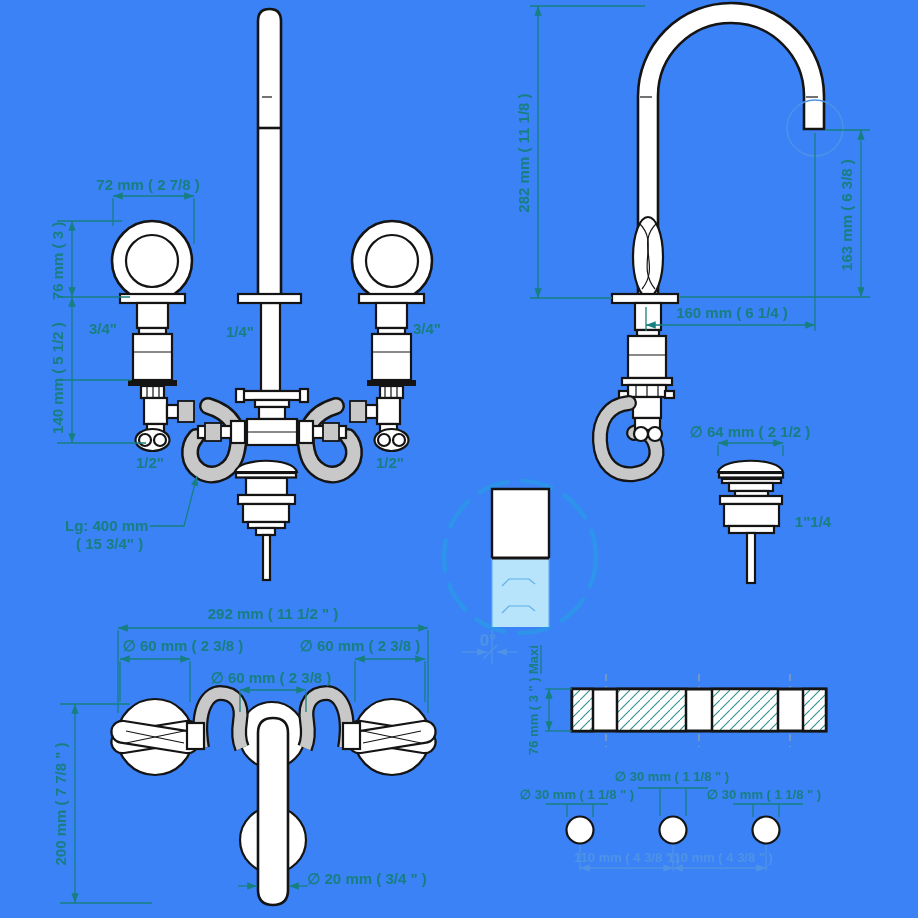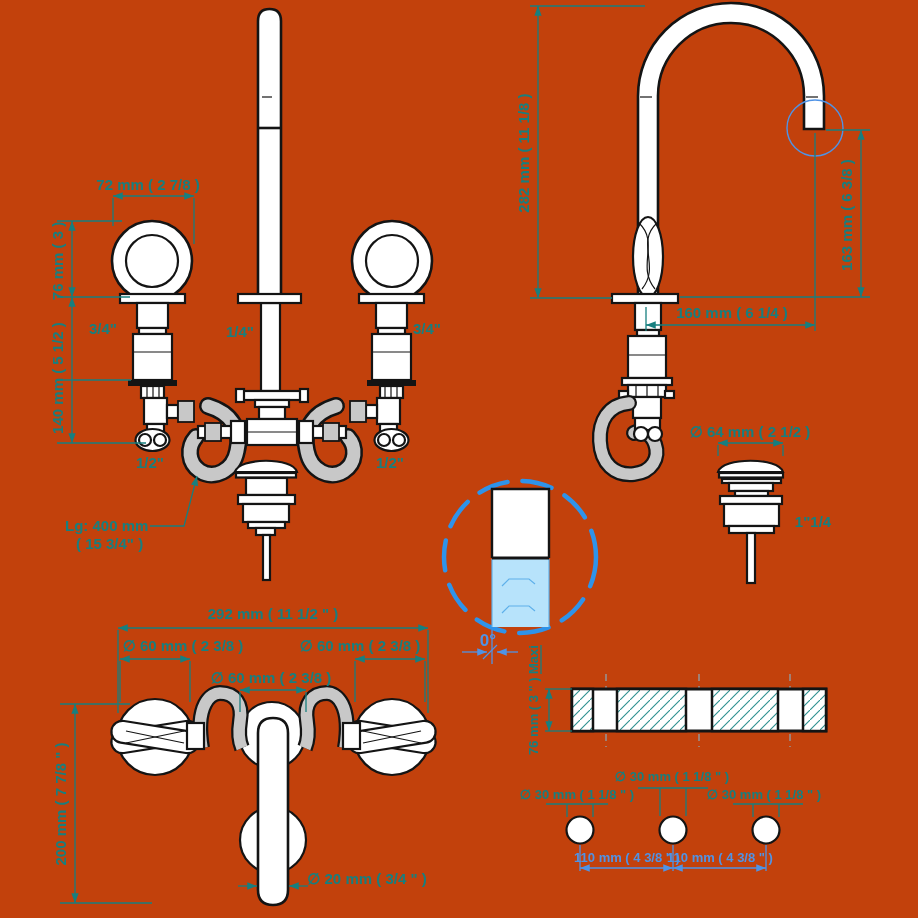--- a/index.html
+++ b/index.html
@@ -1,16 +1,16 @@
 <!DOCTYPE html>
 <html><head>
 <meta charset="utf-8">
 <style>
   html,body{margin:0;padding:0;background:#ffffff;width:918px;height:918px;overflow:hidden;}
-  .stage{position:relative;width:918px;height:918px;background:#c2410c;}
+  .stage{position:relative;width:918px;height:918px;background:#3b82f6;}
   svg{display:block;}
   
   .ln   {fill:#ffffff;stroke:#141414;stroke-width:2.2;}
   .lnth {fill:#ffffff;stroke:#141414;stroke-width:2.6;}
   .ln1  {fill:none;stroke:#141414;stroke-width:1.2;}
   .blk  {fill:#141414;stroke:none;}
   .gray {fill:#c8c8c8;stroke:#141414;stroke-width:1.8;}
   .tube-out{fill:none;stroke:#141414;stroke-linecap:round;}
   .tube-in {fill:none;stroke:#c8c8c8;stroke-linecap:round;}
   .tube-outb{fill:none;stroke:#141414;stroke-linecap:butt;}

